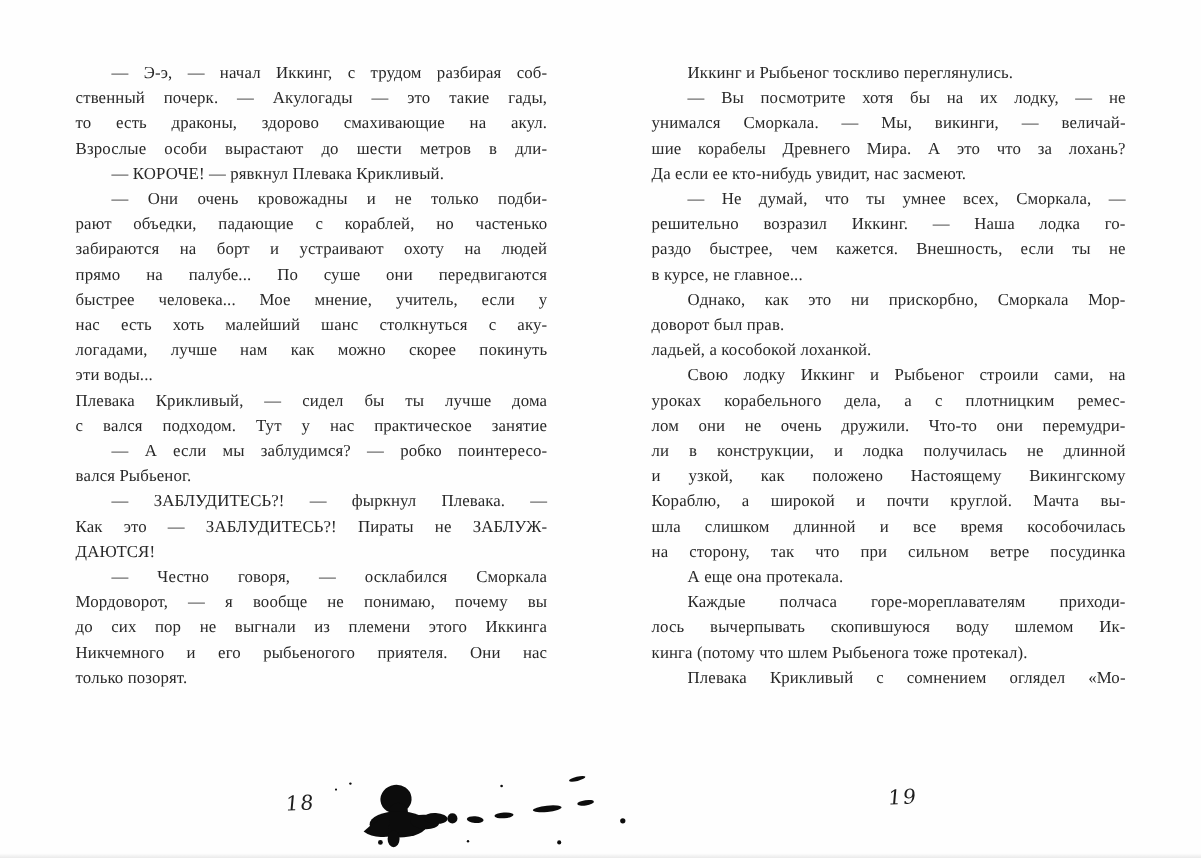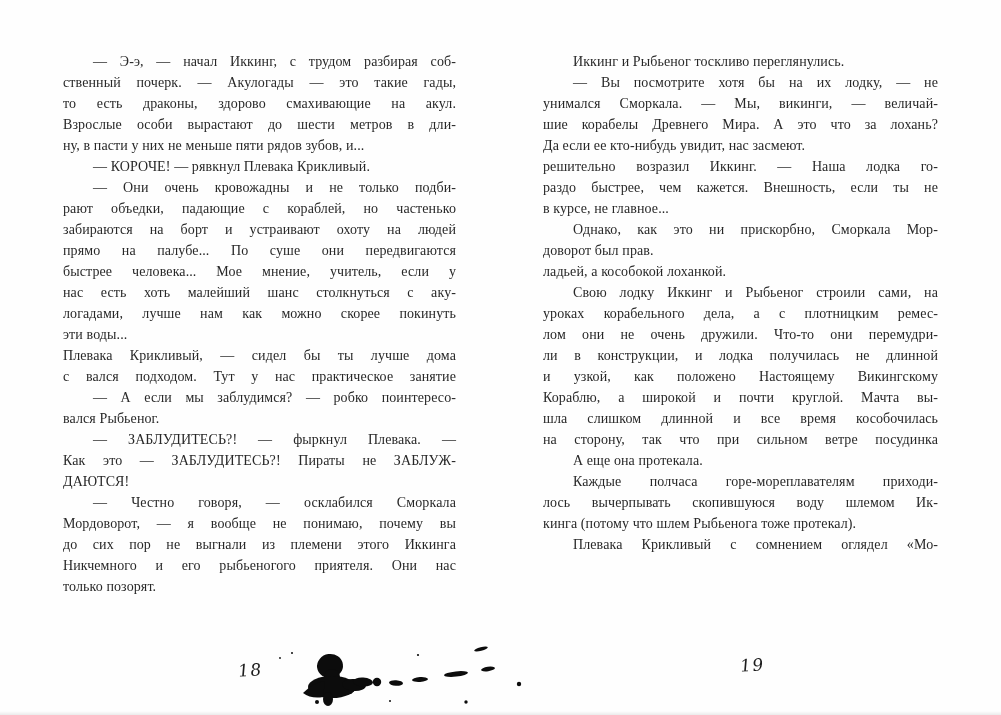--- a/index.html
+++ b/index.html
@@ -43,21 +43,20 @@
 </head>
 <body>
 
 <div class="spread">
 
   <div class="page-text" id="page-left">
       <div class="line ind">— Э-э, — начал Иккинг, с трудом разбирая соб-</div>
       <div class="line">ственный почерк. — Акулогады — это такие гады,</div>
       <div class="line">то есть драконы, здорово смахивающие на акул.</div>
       <div class="line">Взрослые особи вырастают до шести метров в дли-</div>
-      <div class="line end">ну, в пасти у них не меньше пяти рядов зубов, и...</div>
       <div class="line ind end">— КОРОЧЕ! — рявкнул Плевака Крикливый.</div>
       <div class="line ind">— Они очень кровожадны и не только подби-</div>
       <div class="line">рают объедки, падающие с кораблей, но частенько</div>
       <div class="line">забираются на борт и устраивают охоту на людей</div>
       <div class="line">прямо на палубе... По суше они передвигаются</div>
       <div class="line">быстрее человека... Мое мнение, учитель, если у</div>
       <div class="line">нас есть хоть малейший шанс столкнуться с аку-</div>
       <div class="line">логадами, лучше нам как можно скорее покинуть</div>
       <div class="line end">эти воды...</div>
       <div class="line">Плевака Крикливый, — сидел бы ты лучше дома</div>
@@ -73,20 +72,21 @@
       <div class="line">Никчемного и его рыбьеногого приятеля. Они нас</div>
       <div class="line end">только позорят.</div>
     </div>
 
   <div class="page-text" id="page-right">
       <div class="line ind end">Иккинг и Рыбьеног тоскливо переглянулись.</div>
       <div class="line ind">— Вы посмотрите хотя бы на их лодку, — не</div>
       <div class="line">унимался Сморкала. — Мы, викинги, — величай-</div>
       <div class="line">шие корабелы Древнего Мира. А это что за лохань?</div>
       <div class="line end">Да если ее кто-нибудь увидит, нас засмеют.</div>
+      <div class="line ind">— Не думай, что ты умнее всех, Сморкала, —</div>
       <div class="line">решительно возразил Иккинг. — Наша лодка го-</div>
       <div class="line">раздо быстрее, чем кажется. Внешность, если ты не</div>
       <div class="line end">в курсе, не главное...</div>
       <div class="line ind">Однако, как это ни прискорбно, Сморкала Мор-</div>
       <div class="line end">доворот был прав.</div>
       <div class="line end">ладьей, а кособокой лоханкой.</div>
       <div class="line ind">Свою лодку Иккинг и Рыбьеног строили сами, на</div>
       <div class="line">уроках корабельного дела, а с плотницким ремес-</div>
       <div class="line">лом они не очень дружили. Что-то они перемудри-</div>
       <div class="line">ли в конструкции, и лодка получилась не длинной</div>

